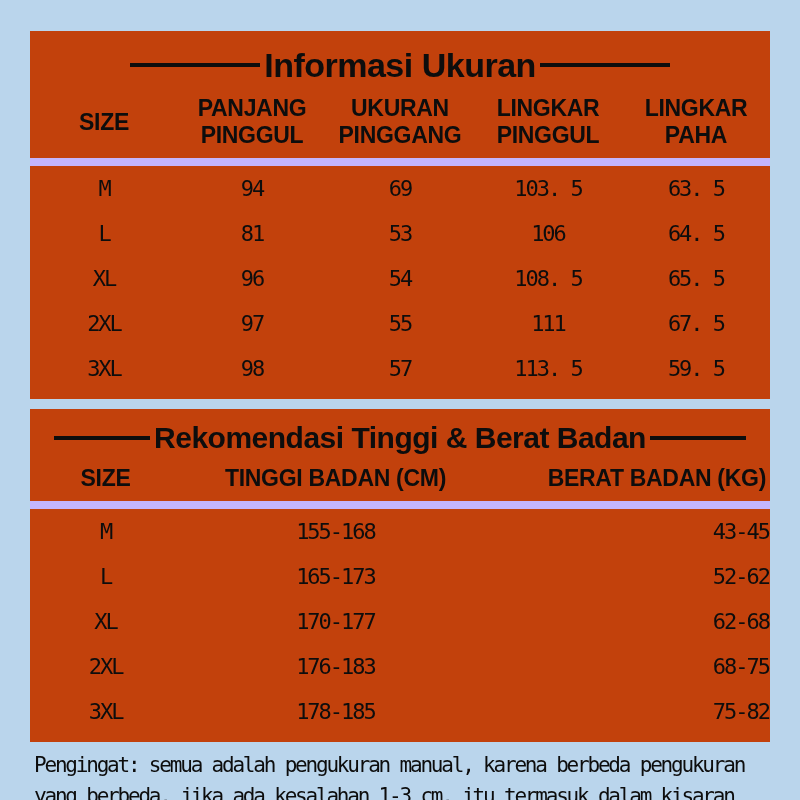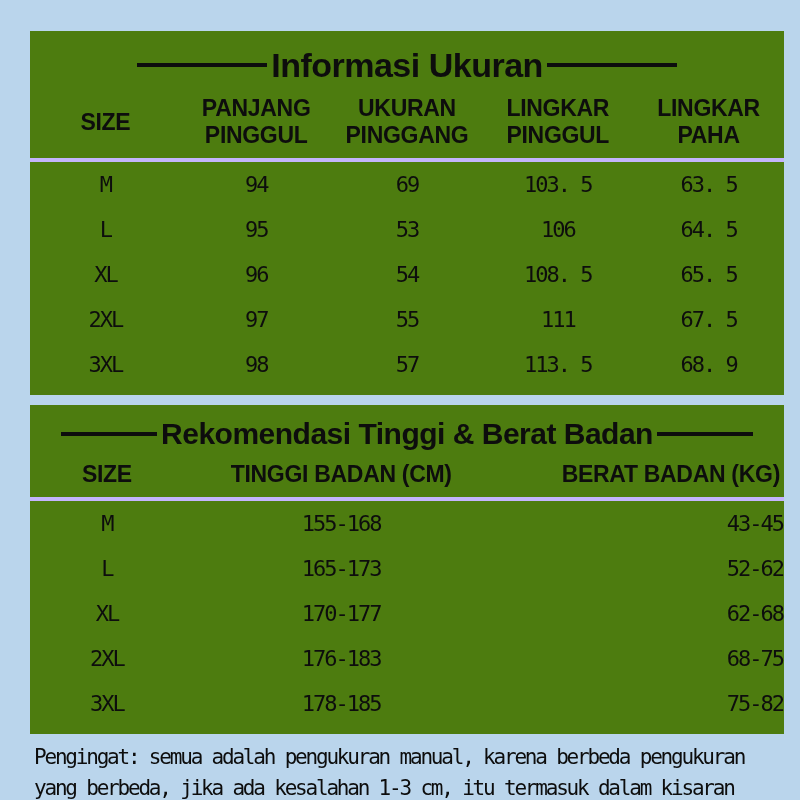--- a/index.html
+++ b/index.html
@@ -9,22 +9,22 @@
   body {
     width: 800px;
     height: 800px;
     background: #BAD5EC;
     overflow: hidden;
     font-family: "Liberation Sans", sans-serif;
     color: #0D0D0D;
   }
   .card {
     margin-left: 30px;
-    margin-right: 16px;
-    background: #4d7c0f;
+    margin-right: 30px;
+    background: #c2410c;
   }
   #card1 { margin-top: 31px; padding: 14px 0 8px; }
   #card2 { margin-top: 10px; padding: 10px 0 8px; }
 
   .section-title {
     display: flex;
     align-items: center;
     justify-content: center;
     font-weight: 700;
   }
@@ -41,21 +41,21 @@
     padding: 0 4px;
     letter-spacing: -0.5px;
     white-space: nowrap;
   }
 
   table {
     width: 100%;
     border-collapse: collapse;
     table-layout: fixed;
   }
-  thead tr { border-bottom: 4px solid #c4b5fd; }
+  thead tr { border-bottom: 8px solid #c4b5fd; }
   th {
     font-family: "Liberation Sans", sans-serif;
     font-weight: 700;
     font-size: 23px;
     line-height: 27px;
     letter-spacing: -0.3px;
     padding: 2px 4px 9px;
     vertical-align: middle;
     text-align: center;
   }
@@ -105,21 +105,21 @@
     <tbody class="mono">
         <tr>
           <td>M</td>
           <td>94</td>
           <td>69</td>
           <td>103. 5</td>
           <td>63. 5</td>
         </tr>
         <tr>
           <td>L</td>
-          <td>95</td>
+          <td>81</td>
           <td>53</td>
           <td>106</td>
           <td>64. 5</td>
         </tr>
         <tr>
           <td>XL</td>
           <td>96</td>
           <td>54</td>
           <td>108. 5</td>
           <td>65. 5</td>
@@ -129,21 +129,21 @@
           <td>97</td>
           <td>55</td>
           <td>111</td>
           <td>67. 5</td>
         </tr>
         <tr>
           <td>3XL</td>
           <td>98</td>
           <td>57</td>
           <td>113. 5</td>
-          <td>68. 9</td>
+          <td>59. 5</td>
         </tr>
       </tbody>
   </table>
 </div>
 
 <div class="card" id="card2">
   <div class="section-title">
     <span class="dash-line"></span>
     <span class="title-text">Rekomendasi Tinggi &amp; Berat Badan</span>
     <span class="dash-line"></span>

